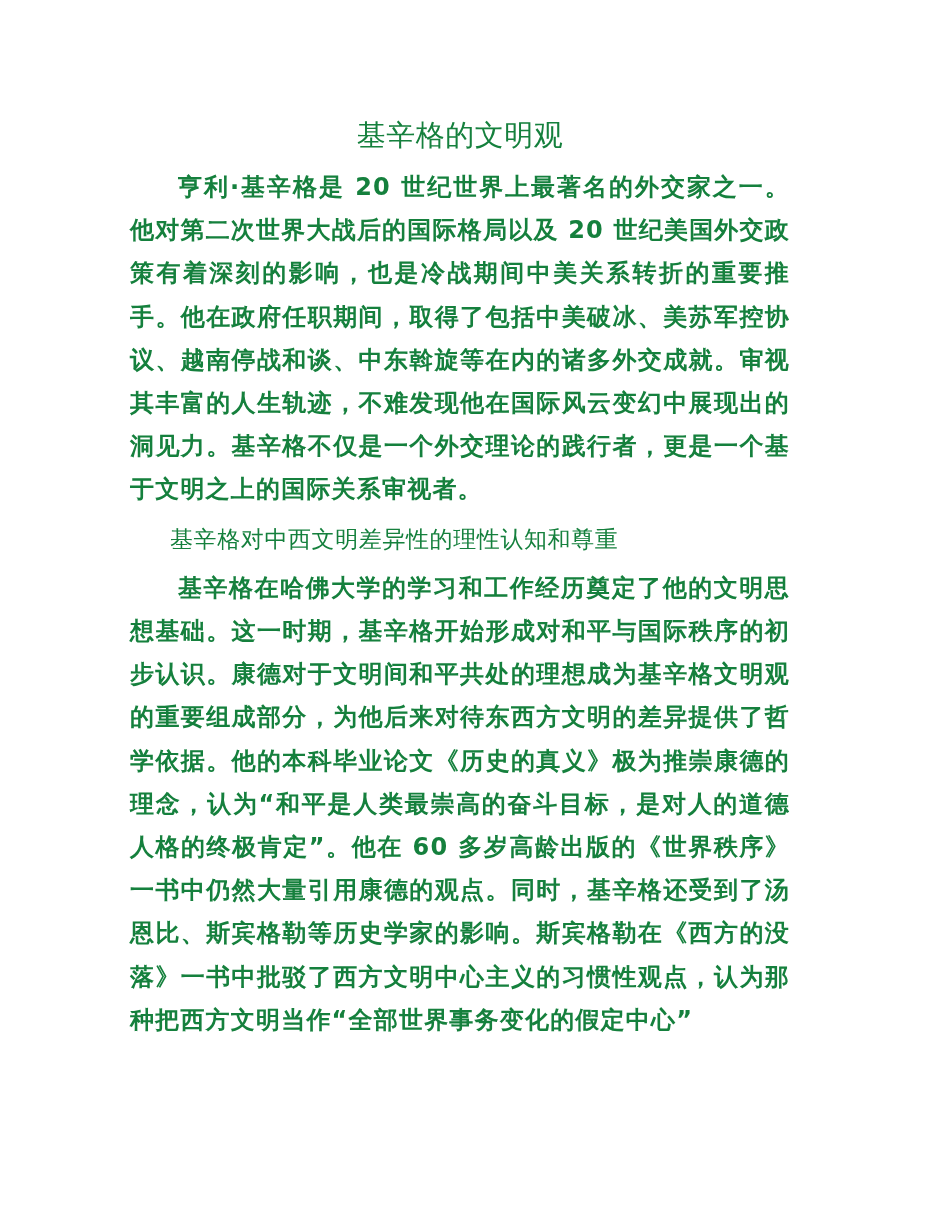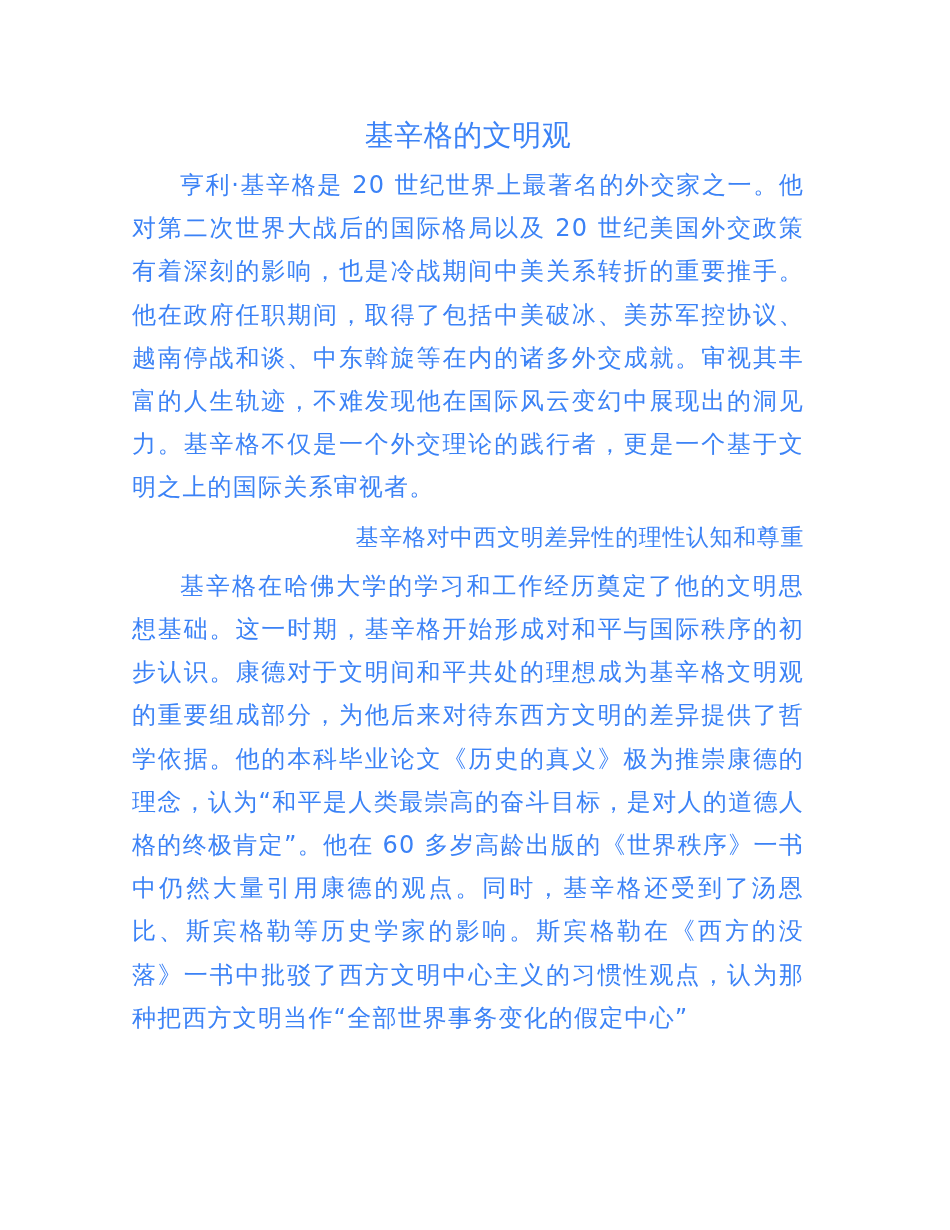--- a/index.html
+++ b/index.html
@@ -1,49 +1,49 @@
 <!DOCTYPE html>
 <html><head>
   <meta charset="utf-8">
   <style>
     html, body { margin: 0; padding: 0; background: #ffffff; }
     body { width: 950px; height: 1230px; position: relative; overflow: hidden; }
     .page {
       position: absolute;
-      left: 132px;
+      left: 124px;
       top: 110px;
       width: 672px;
-      color: #3b82f6;
+      color: #15803d;
       font-family: "DejaVu Sans", "Liberation Sans", sans-serif;
     }
     .title {
       text-align: center;
       font-size: 29px;
       line-height: 50px;
       height: 50px;
       margin: 0 0 4px 0;
       font-weight: normal;
       letter-spacing: 0.5px;
     }
     .para {
       font-size: 24px;
       line-height: 43.2px;
-      margin: 0;
+      margin: 6px;
       text-align: justify;
       text-indent: 2em;
       letter-spacing: 1.2px;
       word-break: break-all;
+      font-weight: bold;
     }
     .subhead {
       font-size: 23px;
       line-height: 43.2px;
       margin: 6px 0 6px 0;
       text-indent: 2em;
       letter-spacing: 0.6px;
-      text-align: right;
     }
   </style>
 </head>
 <body>
 
 <div class="page">
   <h1 class="title">基辛格的文明观</h1>
   <p class="para">亨利·基辛格是 20 世纪世界上最著名的外交家之一。他对第二次世界大战后的国际格局以及 20 世纪美国外交政策有着深刻的影响，也是冷战期间中美关系转折的重要推手。他在政府任职期间，取得了包括中美破冰、美苏军控协议、越南停战和谈、中东斡旋等在内的诸多外交成就。审视其丰富的人生轨迹，不难发现他在国际风云变幻中展现出的洞见力。基辛格不仅是一个外交理论的践行者，更是一个基于文明之上的国际关系审视者。</p>
   <p class="subhead">基辛格对中西文明差异性的理性认知和尊重</p>
   <p class="para">基辛格在哈佛大学的学习和工作经历奠定了他的文明思想基础。这一时期，基辛格开始形成对和平与国际秩序的初步认识。康德对于文明间和平共处的理想成为基辛格文明观的重要组成部分，为他后来对待东西方文明的差异提供了哲学依据。他的本科毕业论文《历史的真义》极为推崇康德的理念，认为“和平是人类最崇高的奋斗目标，是对人的道德人格的终极肯定”。他在 60 多岁高龄出版的《世界秩序》一书中仍然大量引用康德的观点。同时，基辛格还受到了汤恩比、斯宾格勒等历史学家的影响。斯宾格勒在《西方的没落》一书中批驳了西方文明中心主义的习惯性观点，认为那种把西方文明当作“全部世界事务变化的假定中心”</p>

